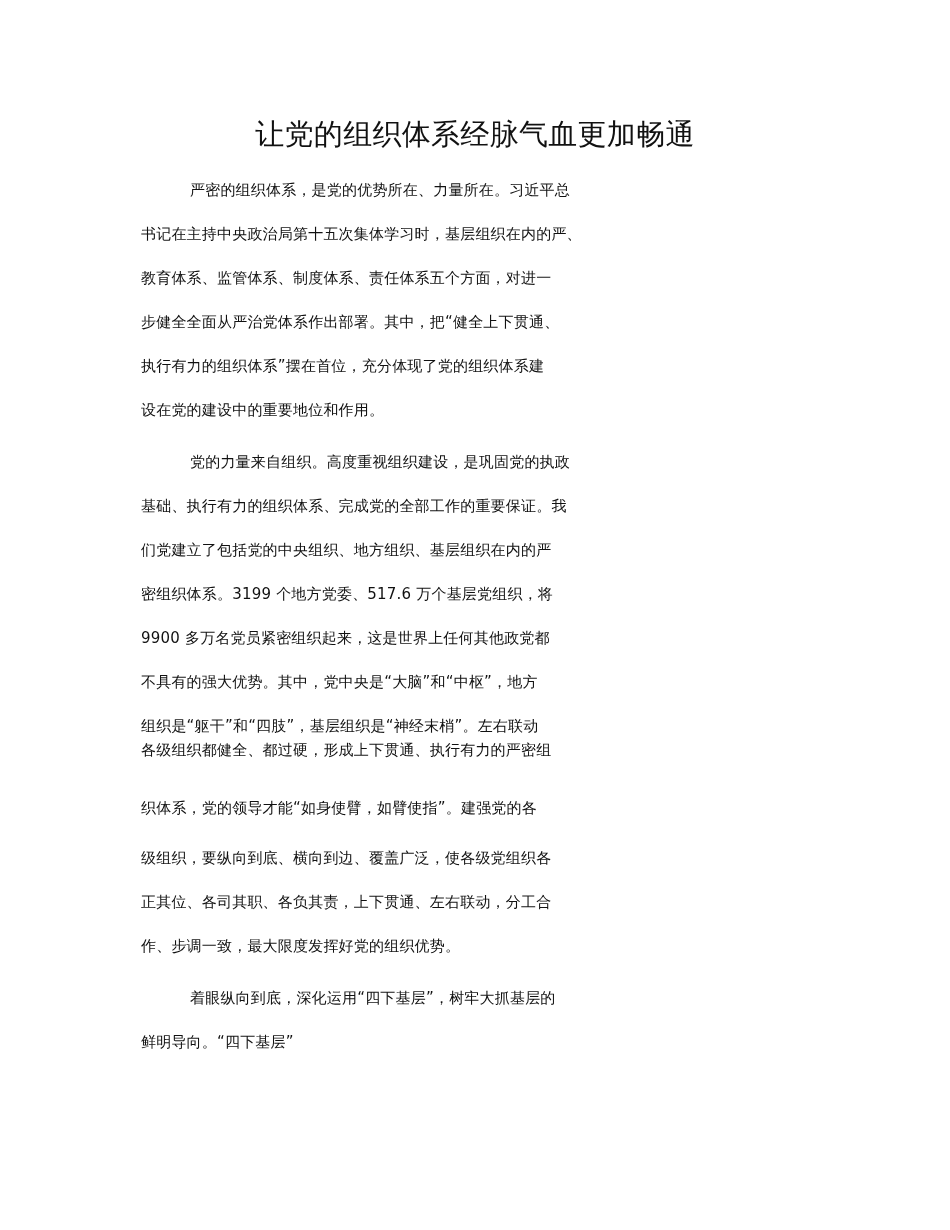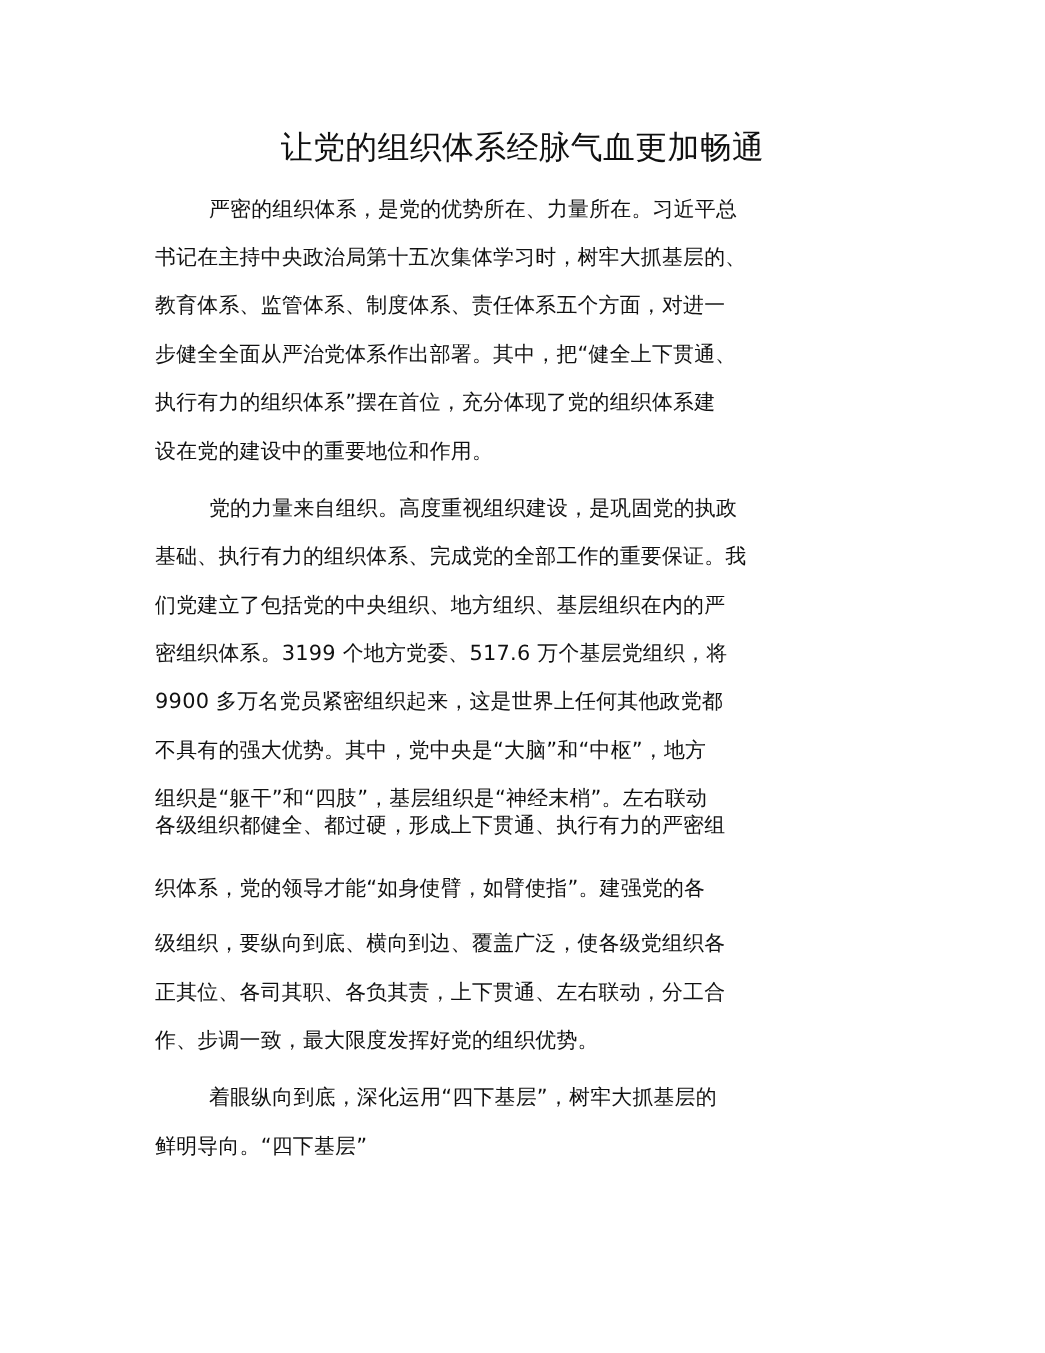--- a/index.html
+++ b/index.html
@@ -1,33 +1,33 @@
 <!DOCTYPE html>
 <html><head>
 <meta charset="utf-8">
 <style>
   html, body { margin: 0; padding: 0; background: #ffffff; }
   body { width: 950px; height: 1230px; position: relative; overflow: hidden;
          font-family: "DejaVu Sans", "Liberation Sans", sans-serif; color: #111; }
   .page { position: absolute; left: 0; top: 0; width: 772px; height: 1230px; background: #fff; }
   .title { position: absolute; left: 0; width: 950px; top: 112px; text-align: center;
            font-size: 29px; line-height: 44px; color: #111; white-space: nowrap; letter-spacing: 0.3px; }
-  .line { position: absolute; left: 141px; font-size: 19px; line-height: 32px;
+  .line { position: absolute; left: 141px; font-size: 15px; line-height: 32px;
           white-space: nowrap; color: #111; letter-spacing: 0.2px; }
   .indent { left: 190px; }
 </style>
 </head>
 <body>
 
 <div class="page">
   <div class="title">让党的组织体系经脉气血更加畅通</div>
 
   <div>
     <div class="line indent" style="top:174px">严密的组织体系，是党的优势所在、力量所在。习近平总</div>
-    <div class="line" style="top:218px">书记在主持中央政治局第十五次集体学习时，树牢大抓基层的、</div>
+    <div class="line" style="top:218px">书记在主持中央政治局第十五次集体学习时，基层组织在内的严、</div>
     <div class="line" style="top:262px">教育体系、监管体系、制度体系、责任体系五个方面，对进一</div>
     <div class="line" style="top:306px">步健全全面从严治党体系作出部署。其中，把“健全上下贯通、</div>
     <div class="line" style="top:350px">执行有力的组织体系”摆在首位，充分体现了党的组织体系建</div>
     <div class="line" style="top:394px">设在党的建设中的重要地位和作用。</div>
   </div>
 
   <div>
     <div class="line indent" style="top:446px">党的力量来自组织。高度重视组织建设，是巩固党的执政</div>
     <div class="line" style="top:490px">基础、执行有力的组织体系、完成党的全部工作的重要保证。我</div>
     <div class="line" style="top:534px">们党建立了包括党的中央组织、地方组织、基层组织在内的严</div>

